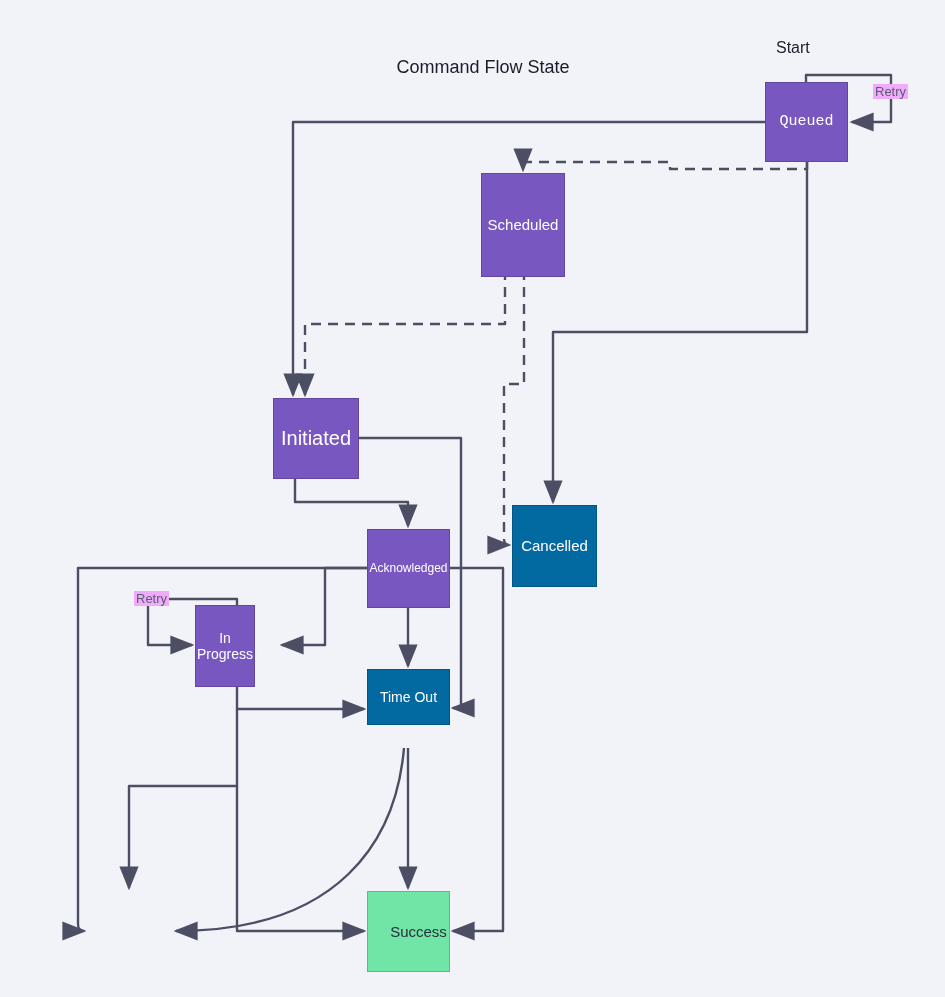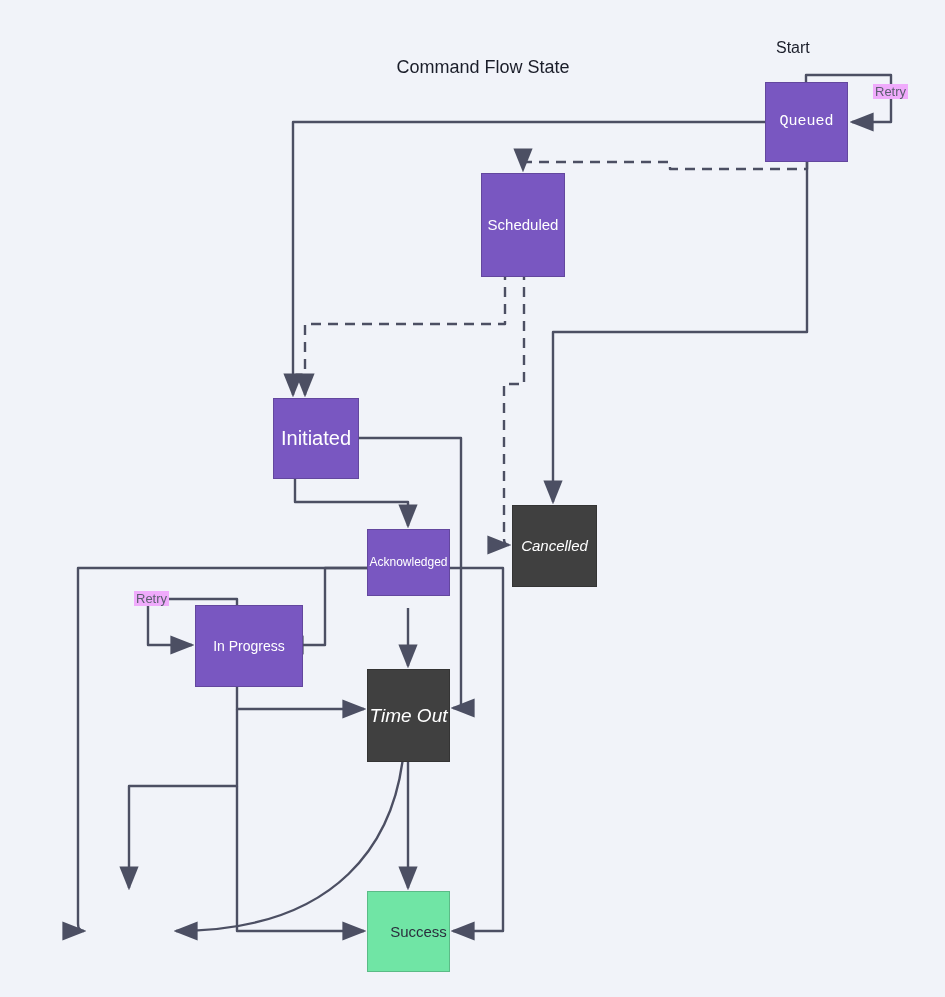--- a/index.html
+++ b/index.html
@@ -26,29 +26,29 @@
   .edge.dashed{ stroke-dasharray:10 7; }
   .node{
     position:absolute;
     display:flex;align-items:center;justify-content:center;
     text-align:center;
     box-sizing:border-box;
     border:1px solid rgba(0,0,0,0.18);
   }
   .node .node-label{ line-height:1.15; }
   .purple{ background:#7957c1; color:#ffffff; }
-  .red{ background:#404040; color:#ffffff;font-style:italic; }
+  .red{ background:#0369a1; color:#ffffff; }
   .green{ background:#70e5a5; color:#2a2e3d; }
 
   .n-queued       { left:765px; top:82px;  width:83px; height:80px; font-size:15px;font-family:Liberation Mono, monospace; }
   .n-scheduled    { left:481px; top:173px; width:84px; height:104px; font-size:15px; }
   .n-initiated    { left:251px; top:398px; width:86px; height:81px; font-size:20px;margin-left:22px; }
-  .n-acknowledged { left:367px; top:529px; width:83px; height:67px; font-size:12px; }
-  .n-inprogress   { left:195px; top:605px; width:108px; height:82px; font-size:14px; }
-  .n-timeout      { left:367px; top:669px; width:83px; height:93px; font-size:19px; }
+  .n-acknowledged { left:367px; top:529px; width:83px; height:79px; font-size:12px; }
+  .n-inprogress   { left:195px; top:605px; width:60px; height:82px; font-size:14px; }
+  .n-timeout      { left:367px; top:669px; width:83px; height:56px; font-size:14px; }
   .n-cancelled    { left:512px; top:505px; width:85px; height:82px; font-size:15px; }
   .n-failure      { left:87px;  top:891px; width:84px; height:81px; font-size:14px; }
   .n-success      { left:367px; top:891px; width:83px; height:81px; font-size:15px;padding-left:20px; }
 
   .diagram-title{
     position:absolute; left:343px; top:57px; width:280px;
     font-size:18px; font-weight:500; color:#1a1d29;
     text-align:center; white-space:nowrap;
   }
   .lbl-start{

